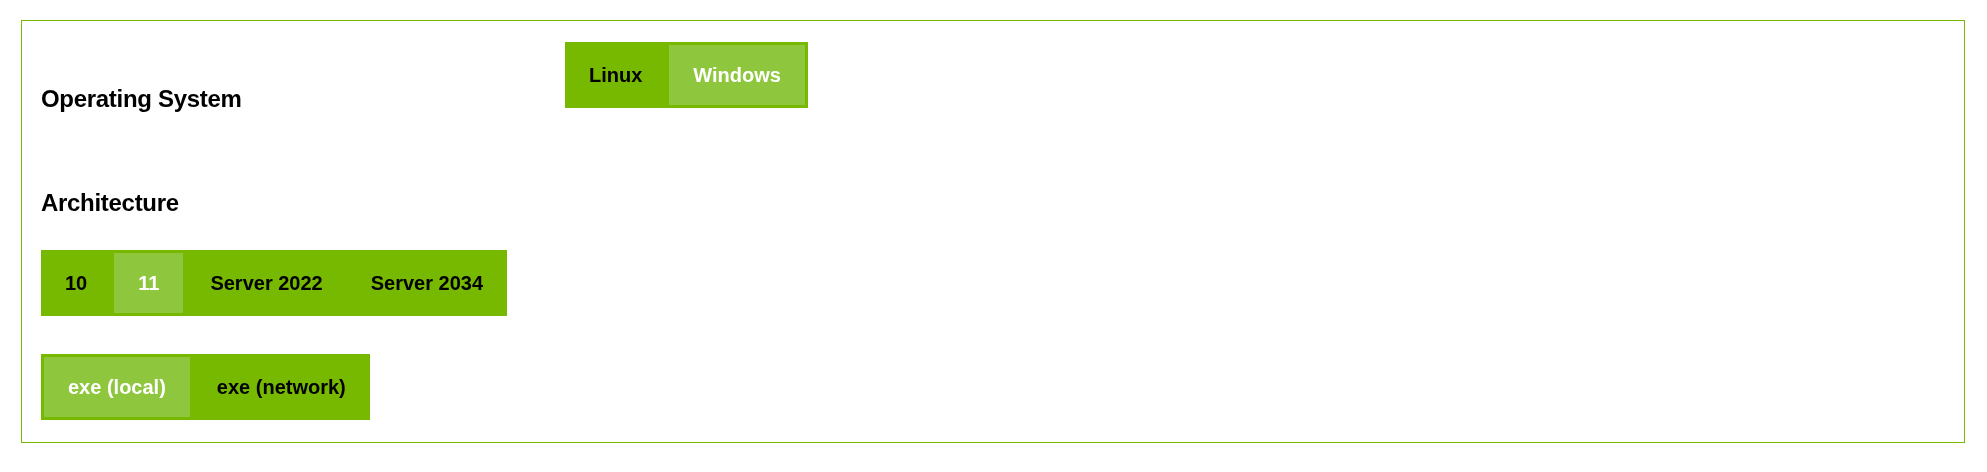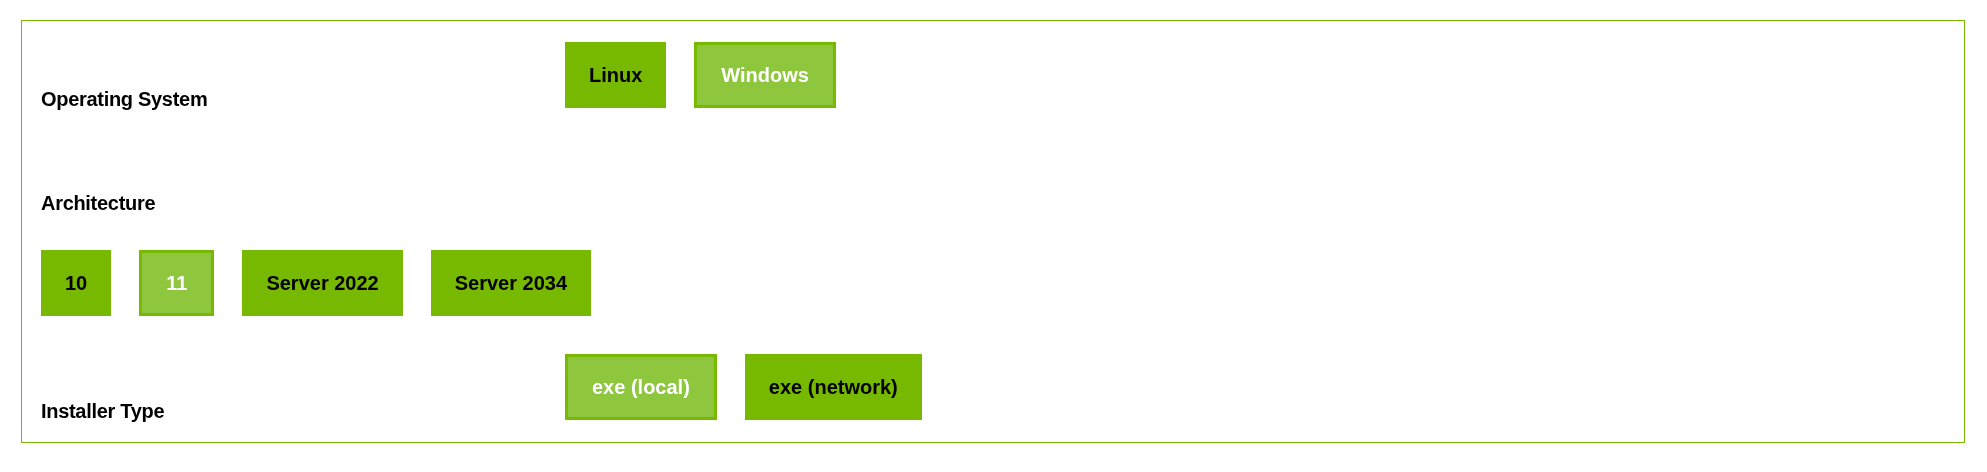--- a/index.html
+++ b/index.html
@@ -36,30 +36,29 @@
   }
   .selector-row {
     display: flex;
     align-items: center;
     min-height: 104px;
     padding-left: 19px;
   }
   .row-label {
     width: 524px;
     flex: 0 0 524px;
-    font-size: 20px;
+    font-size: 24px;
     font-weight: 700;
     color: var(--text-dark);
     letter-spacing: -0.3px;
     margin-top: 48px;
   }
   .options {
     display: flex;
     align-items: center;
-    gap: 28px;
   }
   .opt {
     appearance: none;
     -webkit-appearance: none;
     border: none;
     display: inline-flex;
     align-items: center;
     justify-content: center;
     height: 66px;
     padding: 0 24px;
@@ -99,21 +98,20 @@
     <div class="selector-row">
       <div class="options">
         <button class="opt">10</button>
         <button class="opt selected">11</button>
         <button class="opt">Server 2022</button>
         <button class="opt">Server 2034</button>
       </div>
     </div>
 
     <div class="selector-row">
-      <div class="row-label">Installer Type</div>
       <div class="options">
         <button class="opt selected">exe (local)</button>
         <button class="opt">exe (network)</button>
       </div>
     </div>
 
   </div>
 </div>
 
 </body></html>

